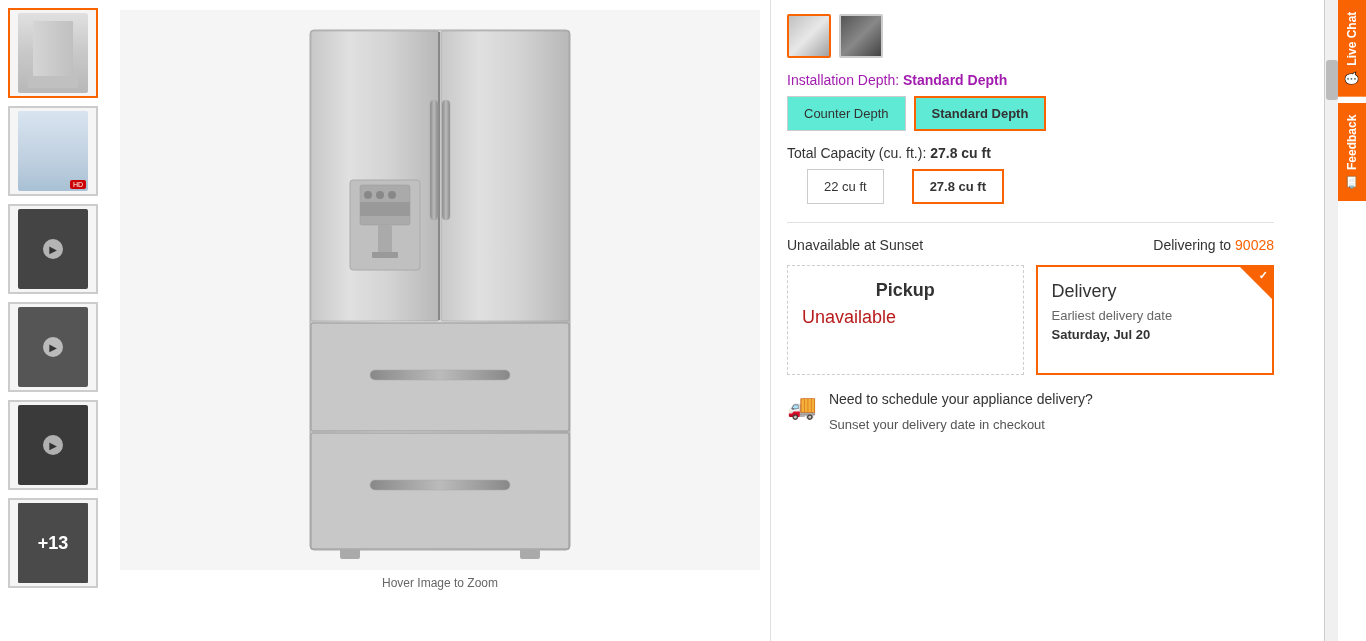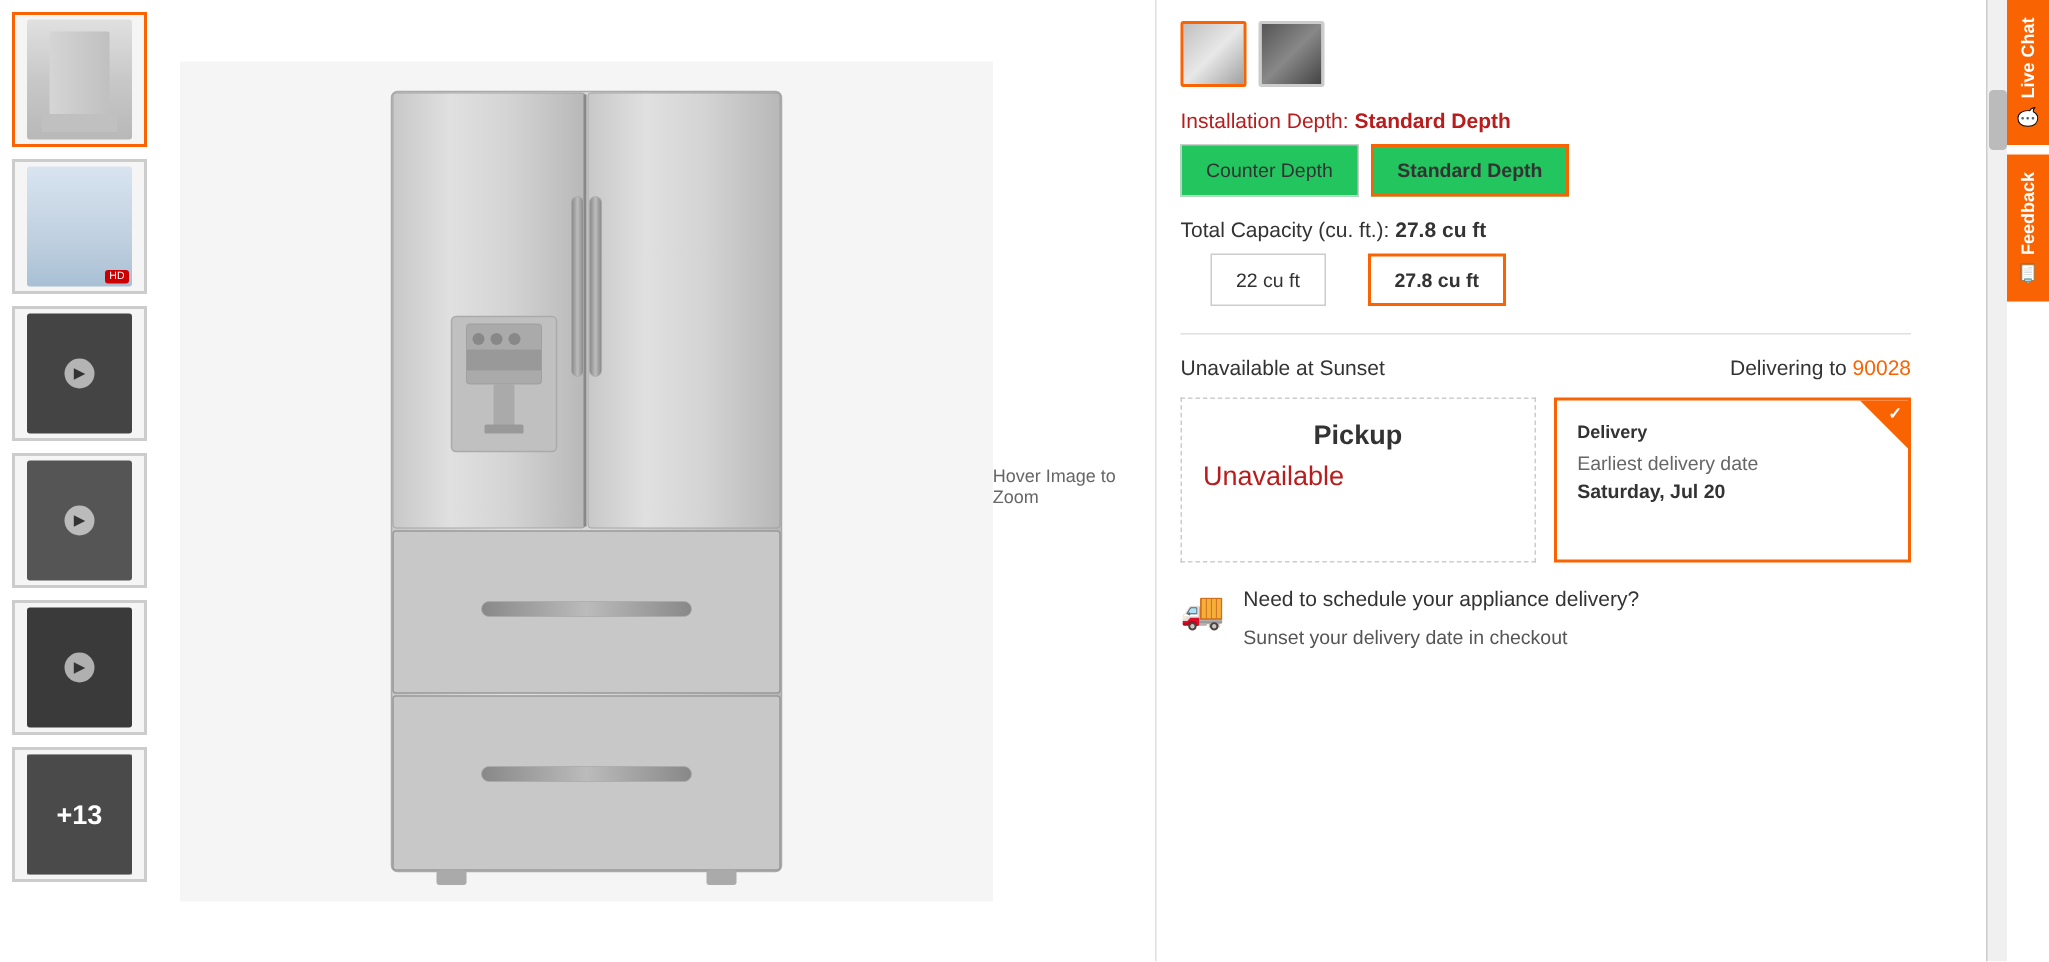--- a/index.html
+++ b/index.html
@@ -48,21 +48,21 @@
       color: white;
       font-size: 18px;
       font-weight: bold;
     }
 
     
     .fridge-image-area {
       flex: 1;
       max-width: 660px;
       display: flex;
-      flex-direction: row;
+      flex-direction: column;
       align-items: center;
       justify-content: flex-start;
       padding: 10px;
       background: #fff;
     }
 
     .main-image-container {
       width: 100%;
       height: 560px;
       display: flex;
@@ -107,34 +107,34 @@
       cursor: pointer;
       border-radius: 2px;
     }
     .swatch.silver { background: linear-gradient(135deg, #c0c0c0, #e8e8e8, #a0a0a0); }
     .swatch.graphite { background: linear-gradient(135deg, #555, #888, #444); }
     .swatch.selected-silver { border: 2px solid #f96302; }
 
     
     .install-label {
       font-size: 14px;
-      color: #b91c1c;
+      color: #a21caf;
       margin-bottom: 8px;
     }
     .install-label strong { font-weight: bold; }
 
     .option-btn-row {
       display: flex;
       gap: 8px;
       margin-bottom: 14px;
     }
     .option-btn {
       padding: 8px 16px;
       border: 1px solid #ccc;
-      background: #22c55e;
+      background: #5eead4;
       cursor: pointer;
       font-size: 13px;
       color: #333;
     }
     .option-btn.selected {
       border: 2px solid #f96302;
       font-weight: bold;
       color: #333;
     }
 
@@ -216,22 +216,22 @@
     }
 
     .delivery-box {
       flex: 1;
       border: 2px solid #f96302;
       padding: 14px;
       position: relative;
       min-height: 110px;
     }
     .delivery-box h3 {
-      font-size: 12px;
-      font-weight: bold;
+      font-size: 18px;
+      font-weight: normal;
       margin-bottom: 6px;
     }
     .delivery-box .earliest {
       font-size: 13px;
       color: #666;
       margin-bottom: 4px;
     }
     .delivery-box .date {
       font-size: 13px;
       font-weight: bold;

